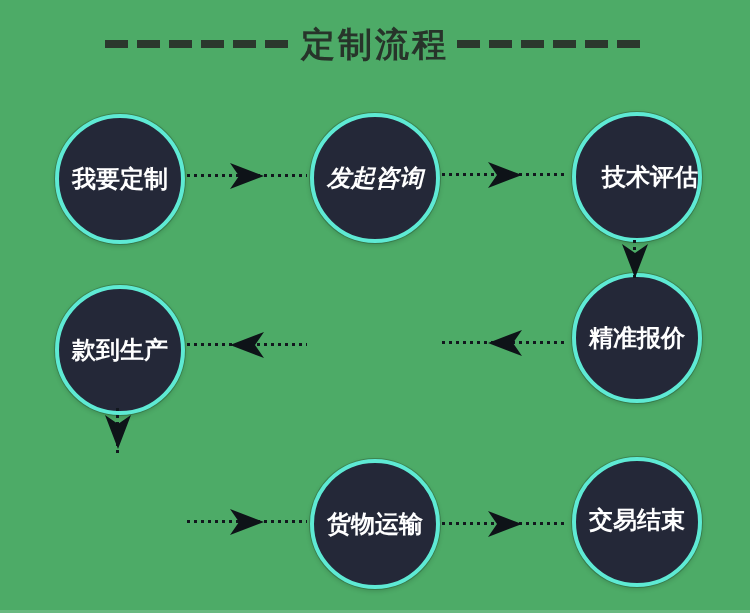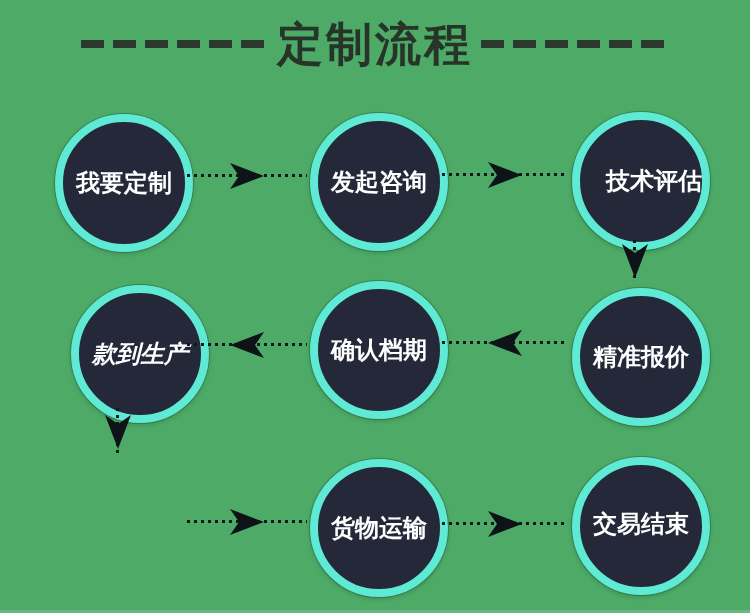--- a/index.html
+++ b/index.html
@@ -7,31 +7,31 @@
   .stage{
     position:relative;width:750px;height:613px;overflow:hidden;
     background:#4dab67;
   }
   
   .title-row{
     position:absolute;left:0;top:16px;width:750px;height:56px;
     display:flex;align-items:center;justify-content:center;gap:8px;
   }
   .title-text{
-    font-size:46px;font-weight:bold;color:#27342a;letter-spacing:3px;
+    font-size:34px;font-weight:bold;color:#27342a;letter-spacing:3px;
     line-height:1;white-space:nowrap;
   }
   .title-dash{
     width:188px;height:8px;
     background-image:repeating-linear-gradient(90deg,#2b382d 0 23px,transparent 23px 32px);
   }
   
   .node{
     position:absolute;width:122px;height:122px;border-radius:50%;
-    background:#242838;border:8px solid #5eead4;
+    background:#242838;border:4px solid #5eead4;
     box-shadow:0 0 0 1px rgba(25,45,30,0.28), 0 2px 5px rgba(0,0,0,0.18);
     display:flex;align-items:center;justify-content:center;
   }
   .node span{
     color:#ffffff;font-weight:bold;font-size:24px;line-height:1;
     white-space:nowrap;letter-spacing:0px;
   }
   
   .conn-h{position:absolute;height:30px;}
   .conn-h .dots{
@@ -61,34 +61,31 @@
 
   <div class="title-row">
     <div class="title-dash"></div>
     <div class="title-text">定制流程</div>
     <div class="title-dash"></div>
   </div>
 
   <div class="node" style="left:55px;top:114px;">
     <span>我要定制</span>
   </div>
-  <div class="node" style="left:310px;top:113px;">
+  <div class="node" style="left:310px;top:113px;font-style:italic;">
     <span>发起咨询</span>
   </div>
   <div class="node" style="left:572px;top:112px;justify-content:flex-end;">
     <span>技术评估</span>
   </div>
 
-  <div class="node" style="left:71px;top:285px;font-style:italic;">
+  <div class="node" style="left:55px;top:285px;">
     <span>款到生产</span>
   </div>
-  <div class="node" style="left:310px;top:281px;">
-    <span>确认档期</span>
-  </div>
-  <div class="node" style="left:572px;top:288px;">
+  <div class="node" style="left:572px;top:273px;">
     <span>精准报价</span>
   </div>
 
   <div class="node" style="left:310px;top:459px;text-align:center;">
     <span>货物运输</span>
   </div>
   <div class="node" style="left:572px;top:457px;font-family:Liberation Mono, monospace;">
     <span>交易结束</span>
   </div>
 

